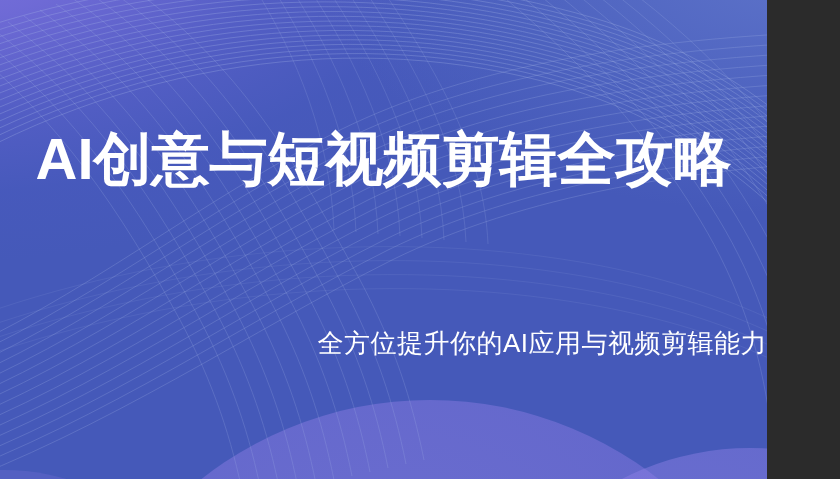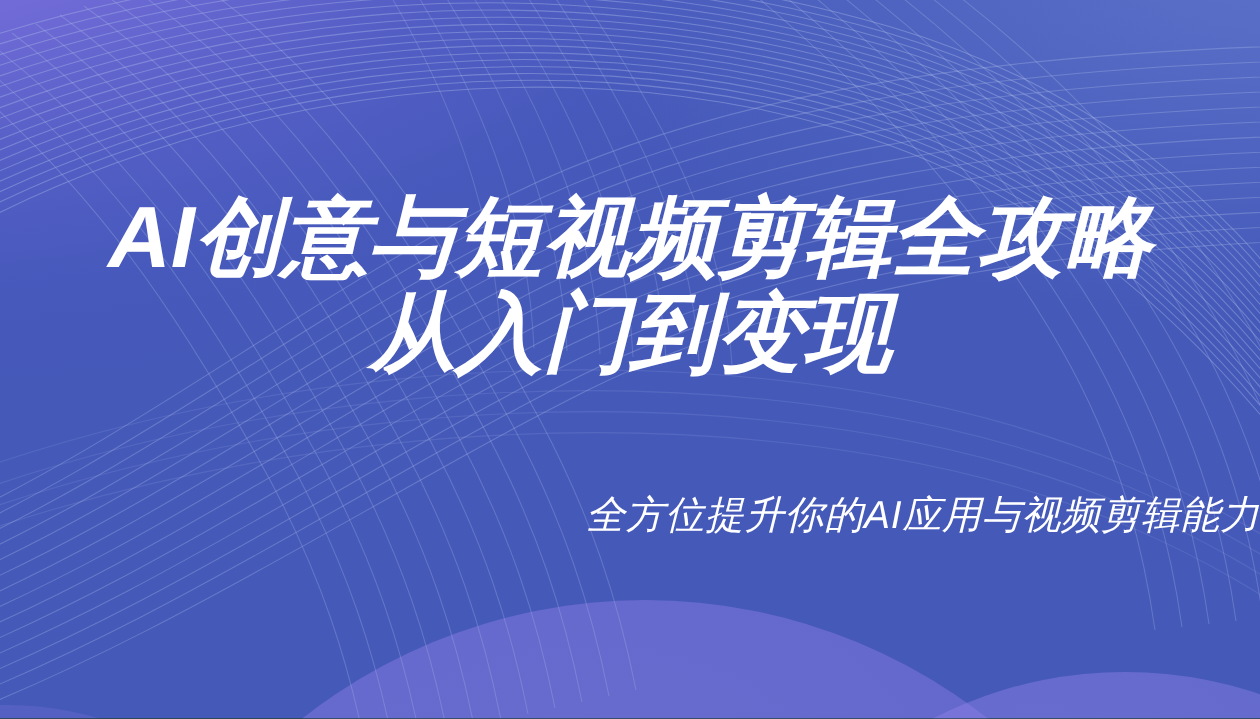--- a/index.html
+++ b/index.html
@@ -2,27 +2,26 @@
 <html><head>
 <meta charset="utf-8">
 <style>
   html, body {
     margin: 0;
     padding: 0;
     background: #2b2b2b;
   }
   #banner {
     position: relative;
-    width: 840px;
+    width: 767px;
     height: 479px;
     overflow: hidden;
     font-family: "Liberation Sans", "DejaVu Sans", sans-serif;
-    background: #15803d;
+    background: #4c1d95;
     user-select: none;
-    font-style: italic;
   }
 
   
   .bg-base {
     position: absolute;
     inset: 0;
     background: #4559b9;
   }
   
   .bg-purple-tint {
@@ -240,17 +239,16 @@
           <path d="M358,-20 C 420,72 462,152 466,242"></path>
           <path d="M376,-20 C 440,74 484,154 488,244"></path>
         </g>
 
       </g>
     </svg>
   </div>
 
   <div class="content">
     <div class="title title-line1">AI创意与短视频剪辑全攻略</div>
-    <div class="title title-line2">从入门到变现</div>
     <div class="subtitle">全方位提升你的AI应用与视频剪辑能力</div>
   </div>
 
 </div>
 
 </body></html>

